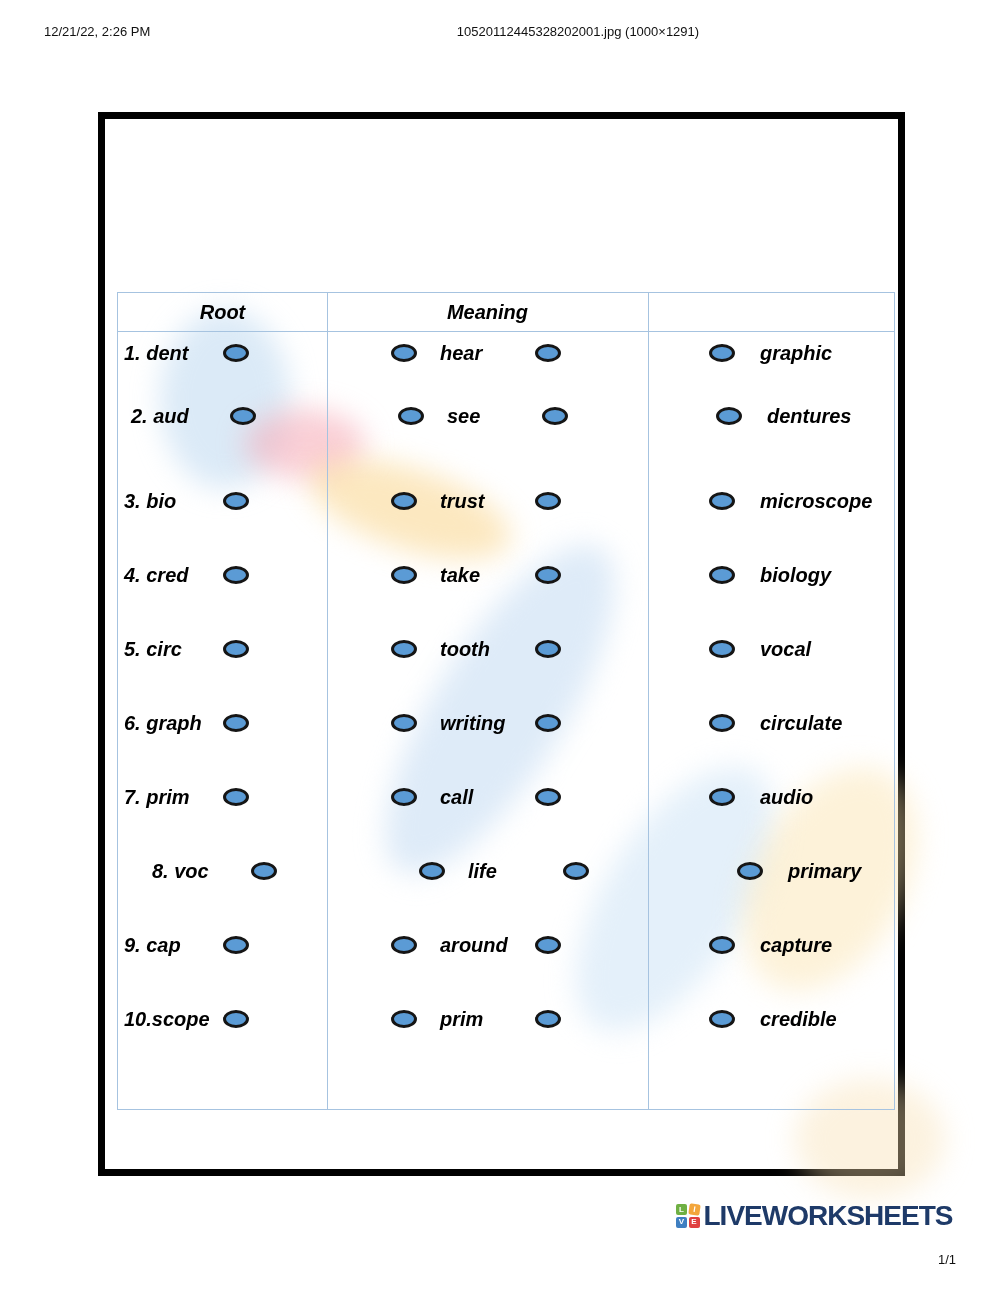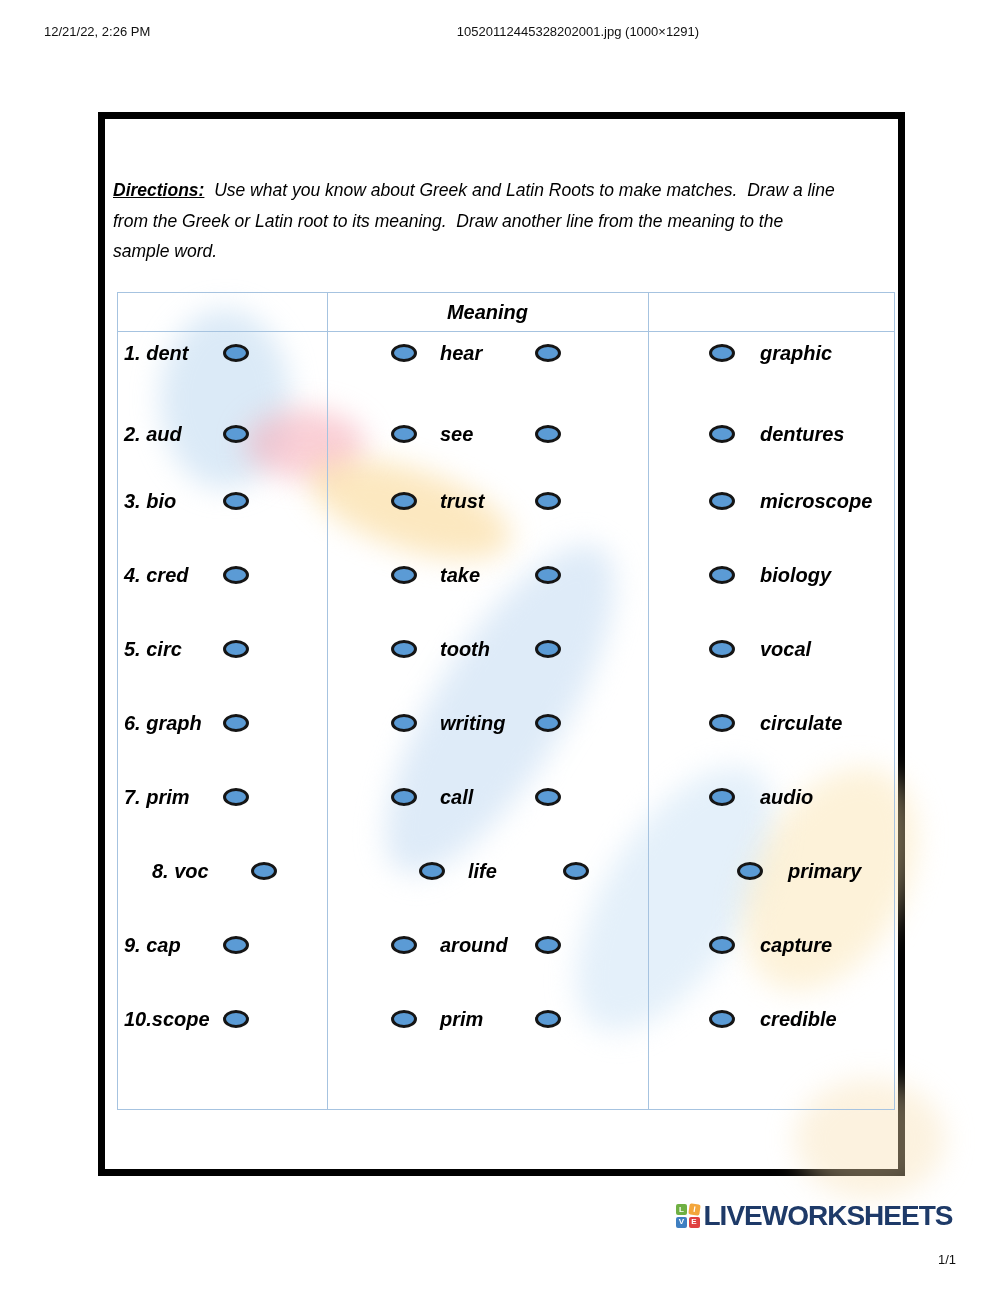--- a/index.html
+++ b/index.html
@@ -79,40 +79,38 @@
 
     <div class="wm" style="left:55px; top:190px; width:130px; height:180px; background:rgba(176,208,238,0.45);"></div>
     <div class="wm" style="left:140px; top:290px; width:120px; height:70px; background:rgba(246,168,180,0.55);"></div>
     <div class="wm" style="left:200px; top:350px; width:210px; height:80px; background:rgba(250,214,140,0.55); transform:rotate(18deg);"></div>
     <div class="wm" style="left:330px; top:400px; width:130px; height:380px; background:rgba(190,216,242,0.5); transform:rotate(32deg);"></div>
     <div class="wm" style="left:500px; top:630px; width:140px; height:300px; background:rgba(196,222,244,0.45); transform:rotate(32deg);"></div>
     <div class="wm" style="left:650px; top:640px; width:150px; height:240px; background:rgba(250,226,170,0.45); transform:rotate(28deg);"></div>
     <div class="wm" style="left:690px; top:960px; width:150px; height:120px; background:rgba(248,222,176,0.4);"></div>
 
 
-    <div class="ws-directions"><span class="dir-label">Directions:</span><span>  Use what you know about Greek and Latin Roots to make matches.  Draw a line
-from the Greek or Latin root to its meaning.  Draw another line from the meaning to the
-sample word.</span></div>
 
     <div class="ws-table">
       <div class="col-div c1"></div>
       <div class="col-div c2"></div>
       <div class="head-line"></div>
+      <div class="th h-root">Root</div>
       <div class="th h-mean">Meaning</div>
       <div id="table-body">
           <div class="ws-row" style="top: 23px;">
             <span class="cell-txt lbl-root">1. dent</span>
             <span class="dot d-root" style="background: rgb(91, 155, 213);"></span>
             <span class="dot d-m-left" style="background: rgb(91, 155, 213);"></span>
             <span class="cell-txt lbl-meaning">hear</span>
             <span class="dot d-m-right" style="background: rgb(91, 155, 213);"></span>
             <span class="dot d-sample" style="background: rgb(91, 155, 213);"></span>
             <span class="cell-txt lbl-sample">graphic</span>
           </div>
-          <div class="ws-row" style="top: 104px;">
+          <div class="ws-row" style="top: 86px; margin-left: 7px;">
             <span class="cell-txt lbl-root">2. aud</span>
             <span class="dot d-root" style="background: rgb(91, 155, 213);"></span>
             <span class="dot d-m-left" style="background: rgb(91, 155, 213);"></span>
             <span class="cell-txt lbl-meaning">see</span>
             <span class="dot d-m-right" style="background: rgb(91, 155, 213);"></span>
             <span class="dot d-sample" style="background: rgb(91, 155, 213);"></span>
             <span class="cell-txt lbl-sample">dentures</span>
           </div>
           <div class="ws-row" style="top: 171px;">
             <span class="cell-txt lbl-root">3. bio</span>

